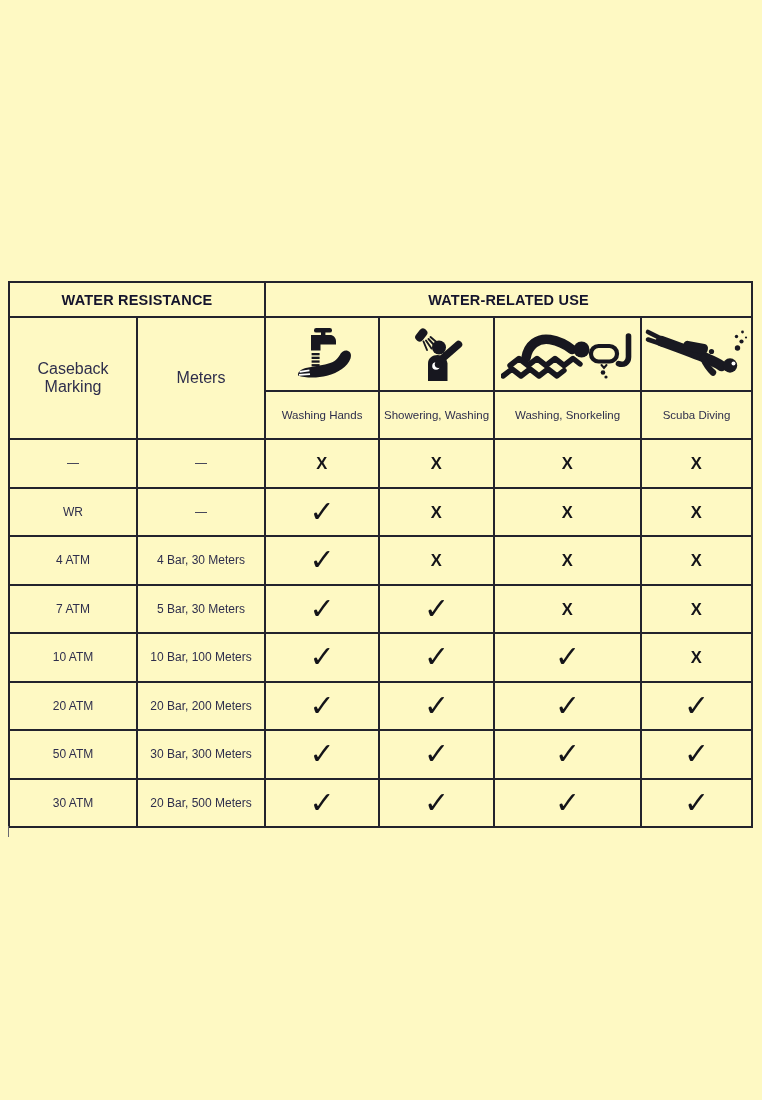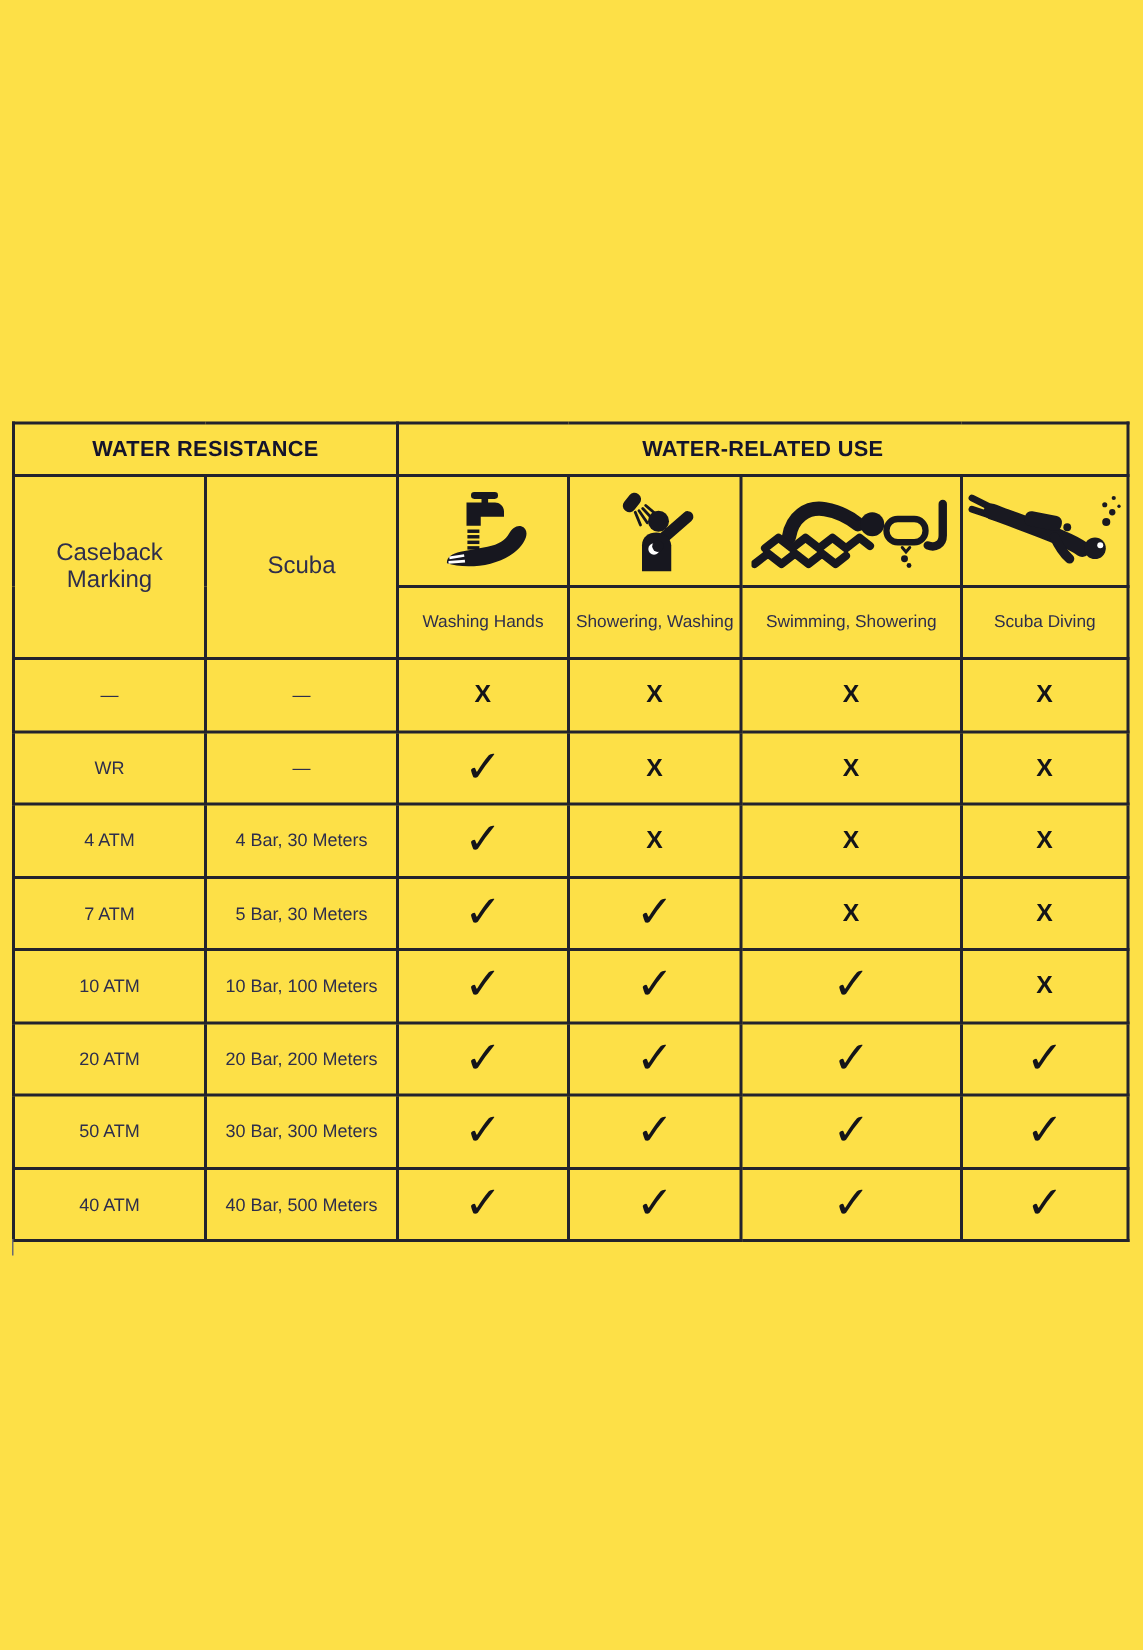--- a/index.html
+++ b/index.html
@@ -1,19 +1,19 @@
 <!DOCTYPE html>
 <html><head>
 <meta charset="utf-8">
 <style>
   html,body{margin:0;padding:0;background:#ffffff;}
   .page{
     position:relative;
     width:762px;height:1100px;
-    background:#fde047;
+    background:#fef9c3;
     font-family:"Liberation Sans","DejaVu Sans",sans-serif;
     overflow:hidden;
   }
   .table-wrap{position:absolute;left:8px;top:281px;}
   table{
     border-collapse:collapse;
     table-layout:fixed;
     width:745px;
   }
   td{
@@ -60,21 +60,21 @@
           <col style="width:111px">
       </colgroup>
       <tbody>
         <tr class="r-head">
           <td colspan="2" class="group-head">WATER RESISTANCE</td>
           <td colspan="4" class="group-head">WATER-RELATED USE</td>
         </tr>
 
         <tr class="r-icons">
           <td rowspan="2" class="col-label">Caseback Marking</td>
-          <td rowspan="2" class="col-label">Scuba</td>
+          <td rowspan="2" class="col-label">Meters</td>
 
           <td class="icon-cell">
             <svg viewBox="0 0 66 54" width="66" height="54">
               <g fill="#17171f">
                 <rect x="25" y="1" width="18" height="4.6" rx="2.2"></rect>
                 <rect x="32" y="3" width="4.4" height="6"></rect>
                 <path d="M22 8 L41 8 C44.3 8 47 10.7 47 14 L47 17.5 L31.5 17.5 L31.5 23.5 L22 23.5 Z"></path>
                 <rect x="22.6" y="26" width="8" height="2.3"></rect>
                 <rect x="22.6" y="29.7" width="8" height="2.3"></rect>
                 <rect x="22.6" y="33.4" width="8" height="2.3"></rect>
@@ -144,21 +144,21 @@
                 <circle cx="102" cy="10.5" r="1.1"></circle>
               </g>
               <circle cx="89.5" cy="36.5" r="2" fill="#ffffff"></circle>
             </svg>
           </td>
         </tr>
 
         <tr class="r-labels">
           <td class="use-label">Washing Hands</td>
           <td class="use-label">Showering, Washing</td>
-          <td class="use-label">Swimming, Showering</td>
+          <td class="use-label">Washing, Snorkeling</td>
           <td class="use-label">Scuba Diving</td>
         </tr>
 
         <tr class="r-data">
           <td class="marking">—</td>
           <td class="depth">—</td>
           <td class="use-cell mark-x">X</td>
           <td class="use-cell mark-x">X</td>
           <td class="use-cell mark-x">X</td>
           <td class="use-cell mark-x">X</td>
@@ -212,22 +212,22 @@
         <tr class="r-data">
           <td class="marking">50 ATM</td>
           <td class="depth">30 Bar, 300 Meters</td>
           <td class="use-cell mark-check">✓</td>
           <td class="use-cell mark-check">✓</td>
           <td class="use-cell mark-check">✓</td>
           <td class="use-cell mark-check">✓</td>
         </tr>
 
         <tr class="r-data">
-          <td class="marking">40 ATM</td>
-          <td class="depth">40 Bar, 500 Meters</td>
+          <td class="marking">30 ATM</td>
+          <td class="depth">20 Bar, 500 Meters</td>
           <td class="use-cell mark-check">✓</td>
           <td class="use-cell mark-check">✓</td>
           <td class="use-cell mark-check">✓</td>
           <td class="use-cell mark-check">✓</td>
         </tr>
       </tbody>
     </table>
   </div>
   <div class="stub"></div>
 </div>

